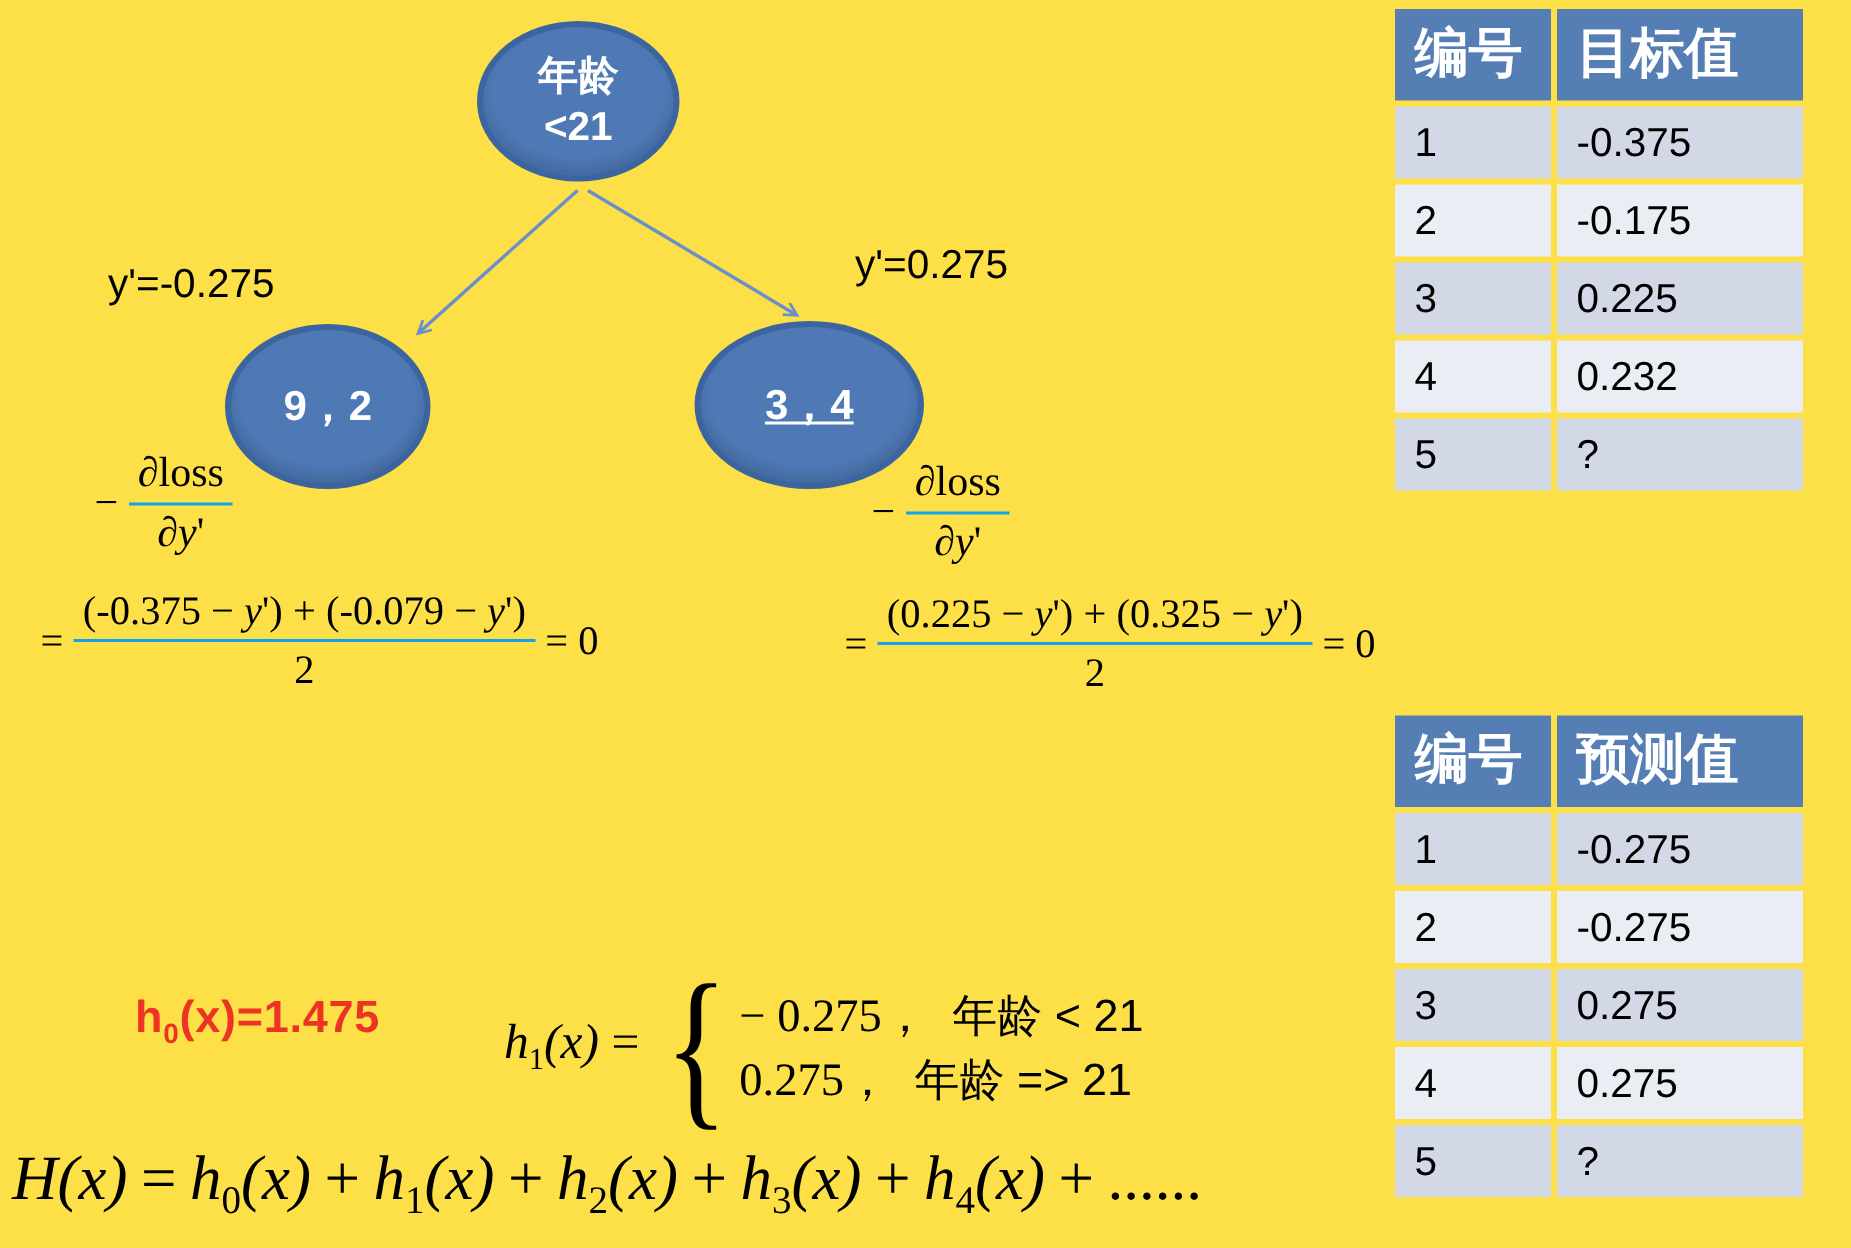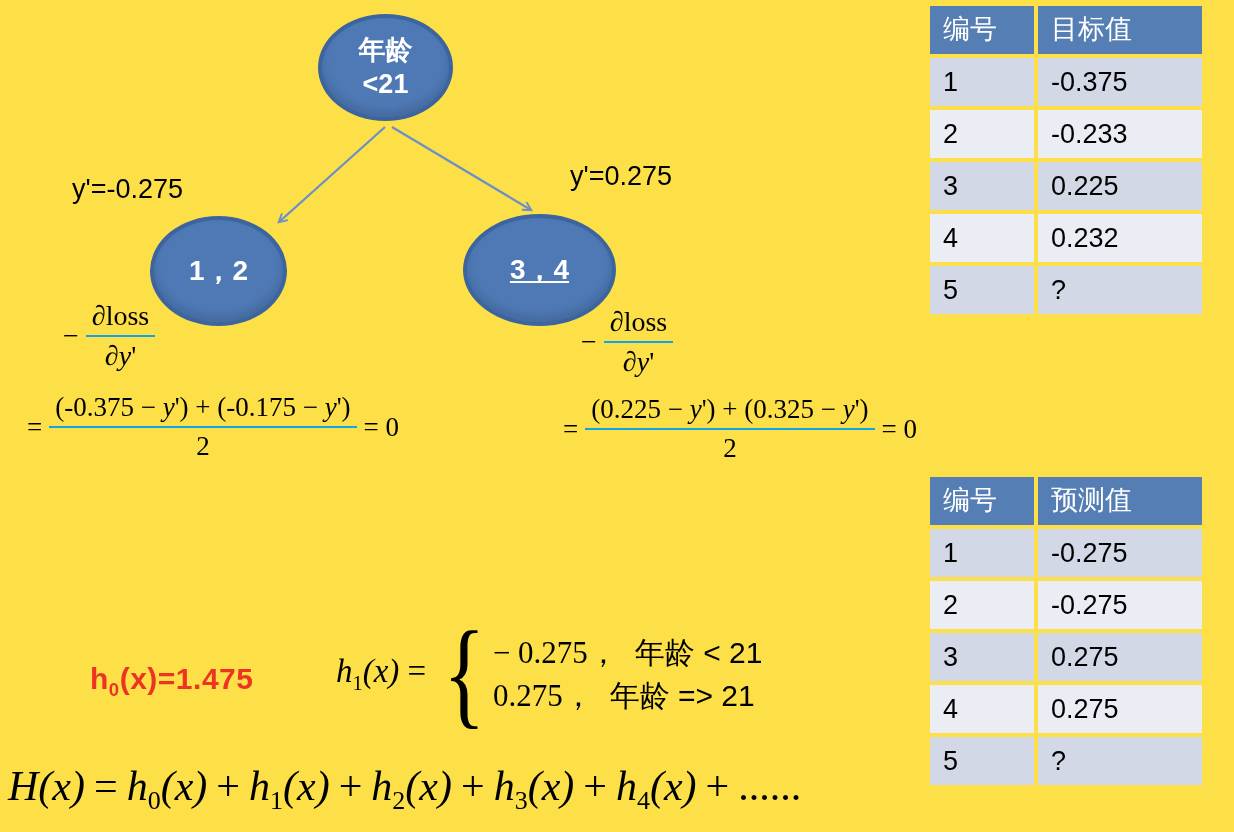--- a/index.html
+++ b/index.html
@@ -35,34 +35,34 @@
   .mfrac .den { display:block; padding-top:3px; text-align:center; }
   .it { font-style:italic; }
   sub { font-size:0.62em; }
   .grad-frac { font-size:28px; }
   
   .dtable {
     position:absolute; border-collapse:separate; border-spacing:4px;
     font-family:"Liberation Sans", sans-serif;
   }
   .dtable th {
-    background:#557eb4; color:#fff; font-weight:normal;
-    font-size:27px; text-align:left; padding:5px 0 7px 13px; height:48px;
+    background:#557eb4; color:#fff; font-weight:bold;
+    font-size:36px; text-align:left; padding:5px 0 7px 13px; height:48px;
   }
   .dtable td { font-size:27px; padding:2px 0 2px 13px; height:48px; }
   .dtable .c1 { width:104px; } .dtable .c2 { width:164px; }
   .dtable tr.odd  td { background:#d2d8e6; }
   .dtable tr.even td { background:#eaedf4; }
   
   .h0 {
     position:absolute; left:90px; top:662px;
     color:#ed3424; font-size:30px; font-weight:bold; letter-spacing:0.5px;
   }
   .piecewise {
-    position:absolute; left:336px; top:618px;
+    position:absolute; left:336px; top:642px;
     display:flex; align-items:center;
     font-family:"Liberation Serif", serif;
   }
   .pw-lhs { font-size:33px; margin-right:10px; }
   .pw-brace { font-size:118px; line-height:0.95; font-weight:normal; transform:scaleX(0.75); margin-right:0px; }
   .pw-cases { display:flex; flex-direction:column; gap:1px; }
   .pw-case { font-size:31px; white-space:nowrap; }
   .pw-cond { margin-left:16px; font-family:"Liberation Sans", sans-serif; font-size:30px; }
   .final {
     position:absolute; left:8px; top:762px;
@@ -83,40 +83,40 @@
     </defs>
     <line x1="385" y1="127" x2="279" y2="222" stroke="#6b8fc9" stroke-width="2.3" marker-end="url(#arrowhead)"></line>
     <line x1="392" y1="127" x2="531" y2="210" stroke="#6b8fc9" stroke-width="2.3" marker-end="url(#arrowhead)"></line>
   </svg>
 
   <div class="node node-root">
     <span>年龄</span>
     <span>&lt;21</span>
   </div>
   <div class="node node-left">
-    <span>1，2</span>
+    <span>9，2</span>
   </div>
   <div class="node node-right">
     <span>3，4</span>
   </div>
 
   <div class="branch-label branch-label-left">y'=-0.275</div>
   <div class="branch-label branch-label-right">y'=0.275</div>
 
   <div class="mrow grad-frac" style="left:56px; top:300px;">
     <span class="mop">−</span>
     <span class="mfrac">
       <span class="num"><span class="it">∂</span><span>loss</span></span>
       <span class="den"><span class="it">∂</span><span class="it">y</span><span>'</span></span>
     </span>
   </div>
   <div class="mrow" style="left:20px; top:392px;">
     <span class="mop">=</span>
     <span class="mfrac">
-      <span class="num"><span>(-0.375 − </span><span class="it">y</span><span>') + (-0.175 − </span><span class="it">y</span><span>')</span></span>
+      <span class="num"><span>(-0.375 − </span><span class="it">y</span><span>') + (-0.079 − </span><span class="it">y</span><span>')</span></span>
       <span class="den">2</span>
     </span>
     <span class="mop">= 0</span>
   </div>
 
   <div class="mrow grad-frac" style="left:574px; top:306px;">
     <span class="mop">−</span>
     <span class="mfrac">
       <span class="num"><span class="it">∂</span><span>loss</span></span>
       <span class="den"><span class="it">∂</span><span class="it">y</span><span>'</span></span>
@@ -138,21 +138,21 @@
         <th class="c2">目标值</th>
       </tr>
     </thead>
     <tbody>
       <tr class="odd">
           <td>1</td>
           <td>-0.375</td>
         </tr>
       <tr class="even">
           <td>2</td>
-          <td>-0.233</td>
+          <td>-0.175</td>
         </tr>
       <tr class="odd">
           <td>3</td>
           <td>0.225</td>
         </tr>
       <tr class="even">
           <td>4</td>
           <td>0.232</td>
         </tr>
       <tr class="odd">

